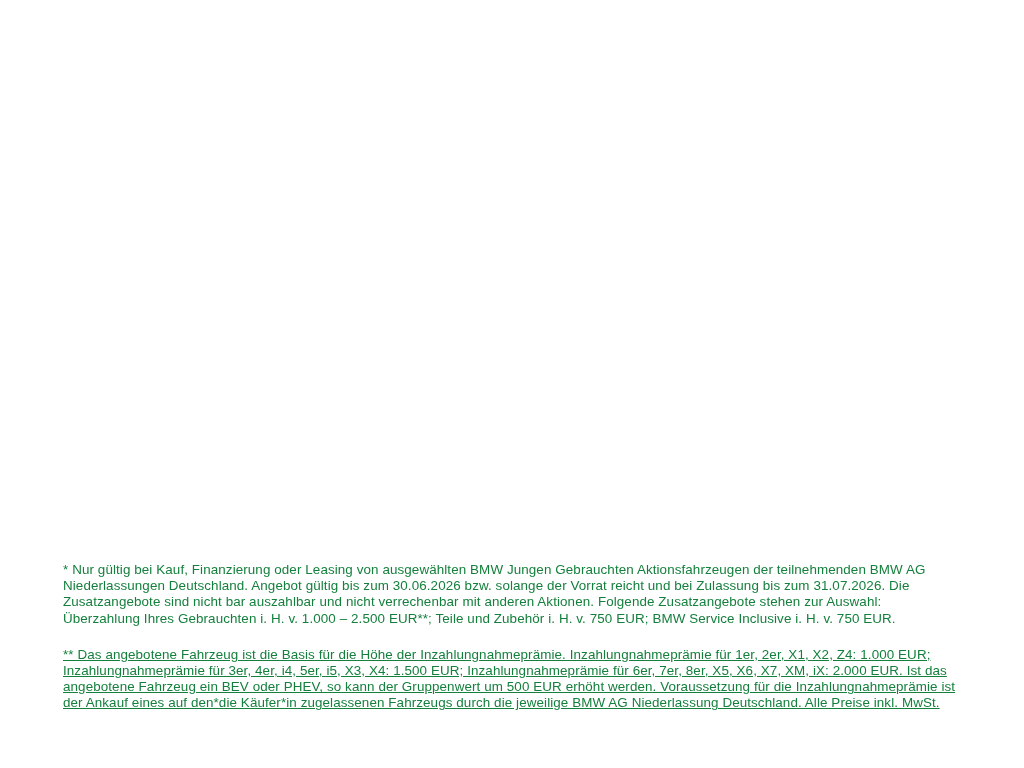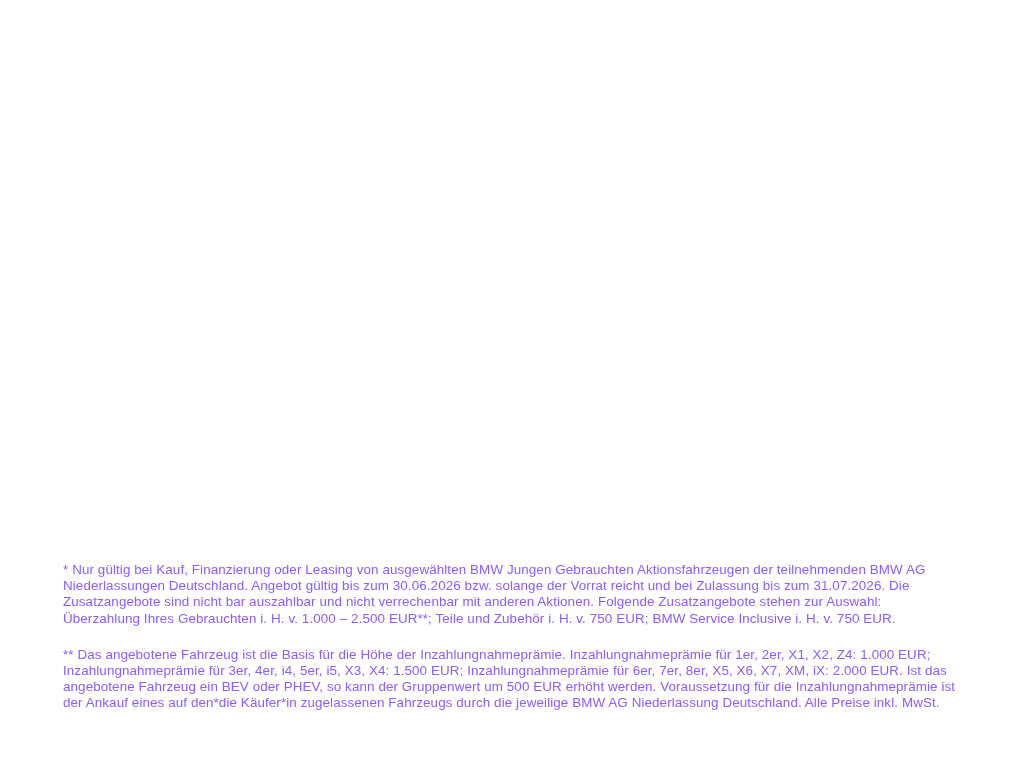--- a/index.html
+++ b/index.html
@@ -15,32 +15,33 @@
     position: relative;
     width: 1024px;
     height: 768px;
     background: #ffffff;
   }
   .legal {
     position: absolute;
     left: 63px;
     top: 562px;
     width: 920px;
-    color: #8b5cf6;
+    color: #15803d;
     font-size: 13.4px;
     line-height: 16.2px;
     letter-spacing: 0.1px;
     font-weight: 400;
   }
   .legal p {
     margin: 0;
     white-space: pre;
   }
   .legal p + p {
     margin-top: 20px;
+    text-decoration: underline;
   }
 </style>
 </head>
 <body>
 
 <main class="page">
   <section class="legal">
     <p>* Nur gültig bei Kauf, Finanzierung oder Leasing von ausgewählten BMW Jungen Gebrauchten Aktionsfahrzeugen der teilnehmenden BMW AG
 Niederlassungen Deutschland. Angebot gültig bis zum 30.06.2026 bzw. solange der Vorrat reicht und bei Zulassung bis zum 31.07.2026. Die
 Zusatzangebote sind nicht bar auszahlbar und nicht verrechenbar mit anderen Aktionen. Folgende Zusatzangebote stehen zur Auswahl:

